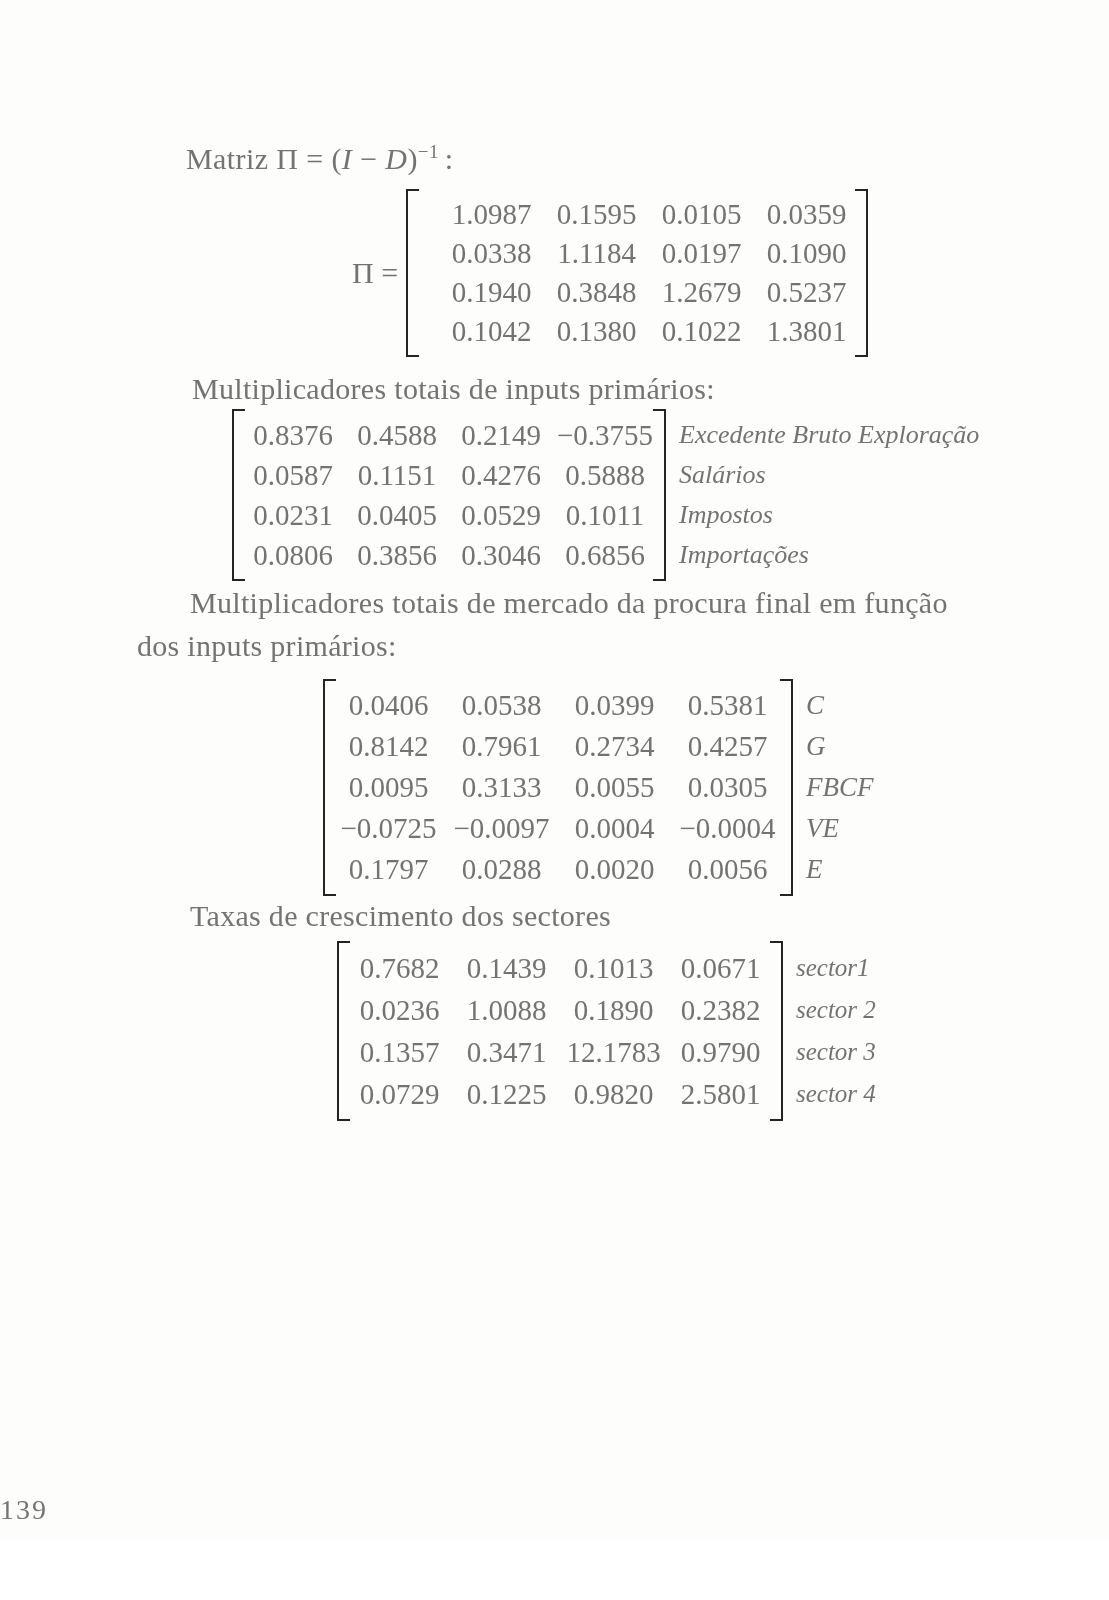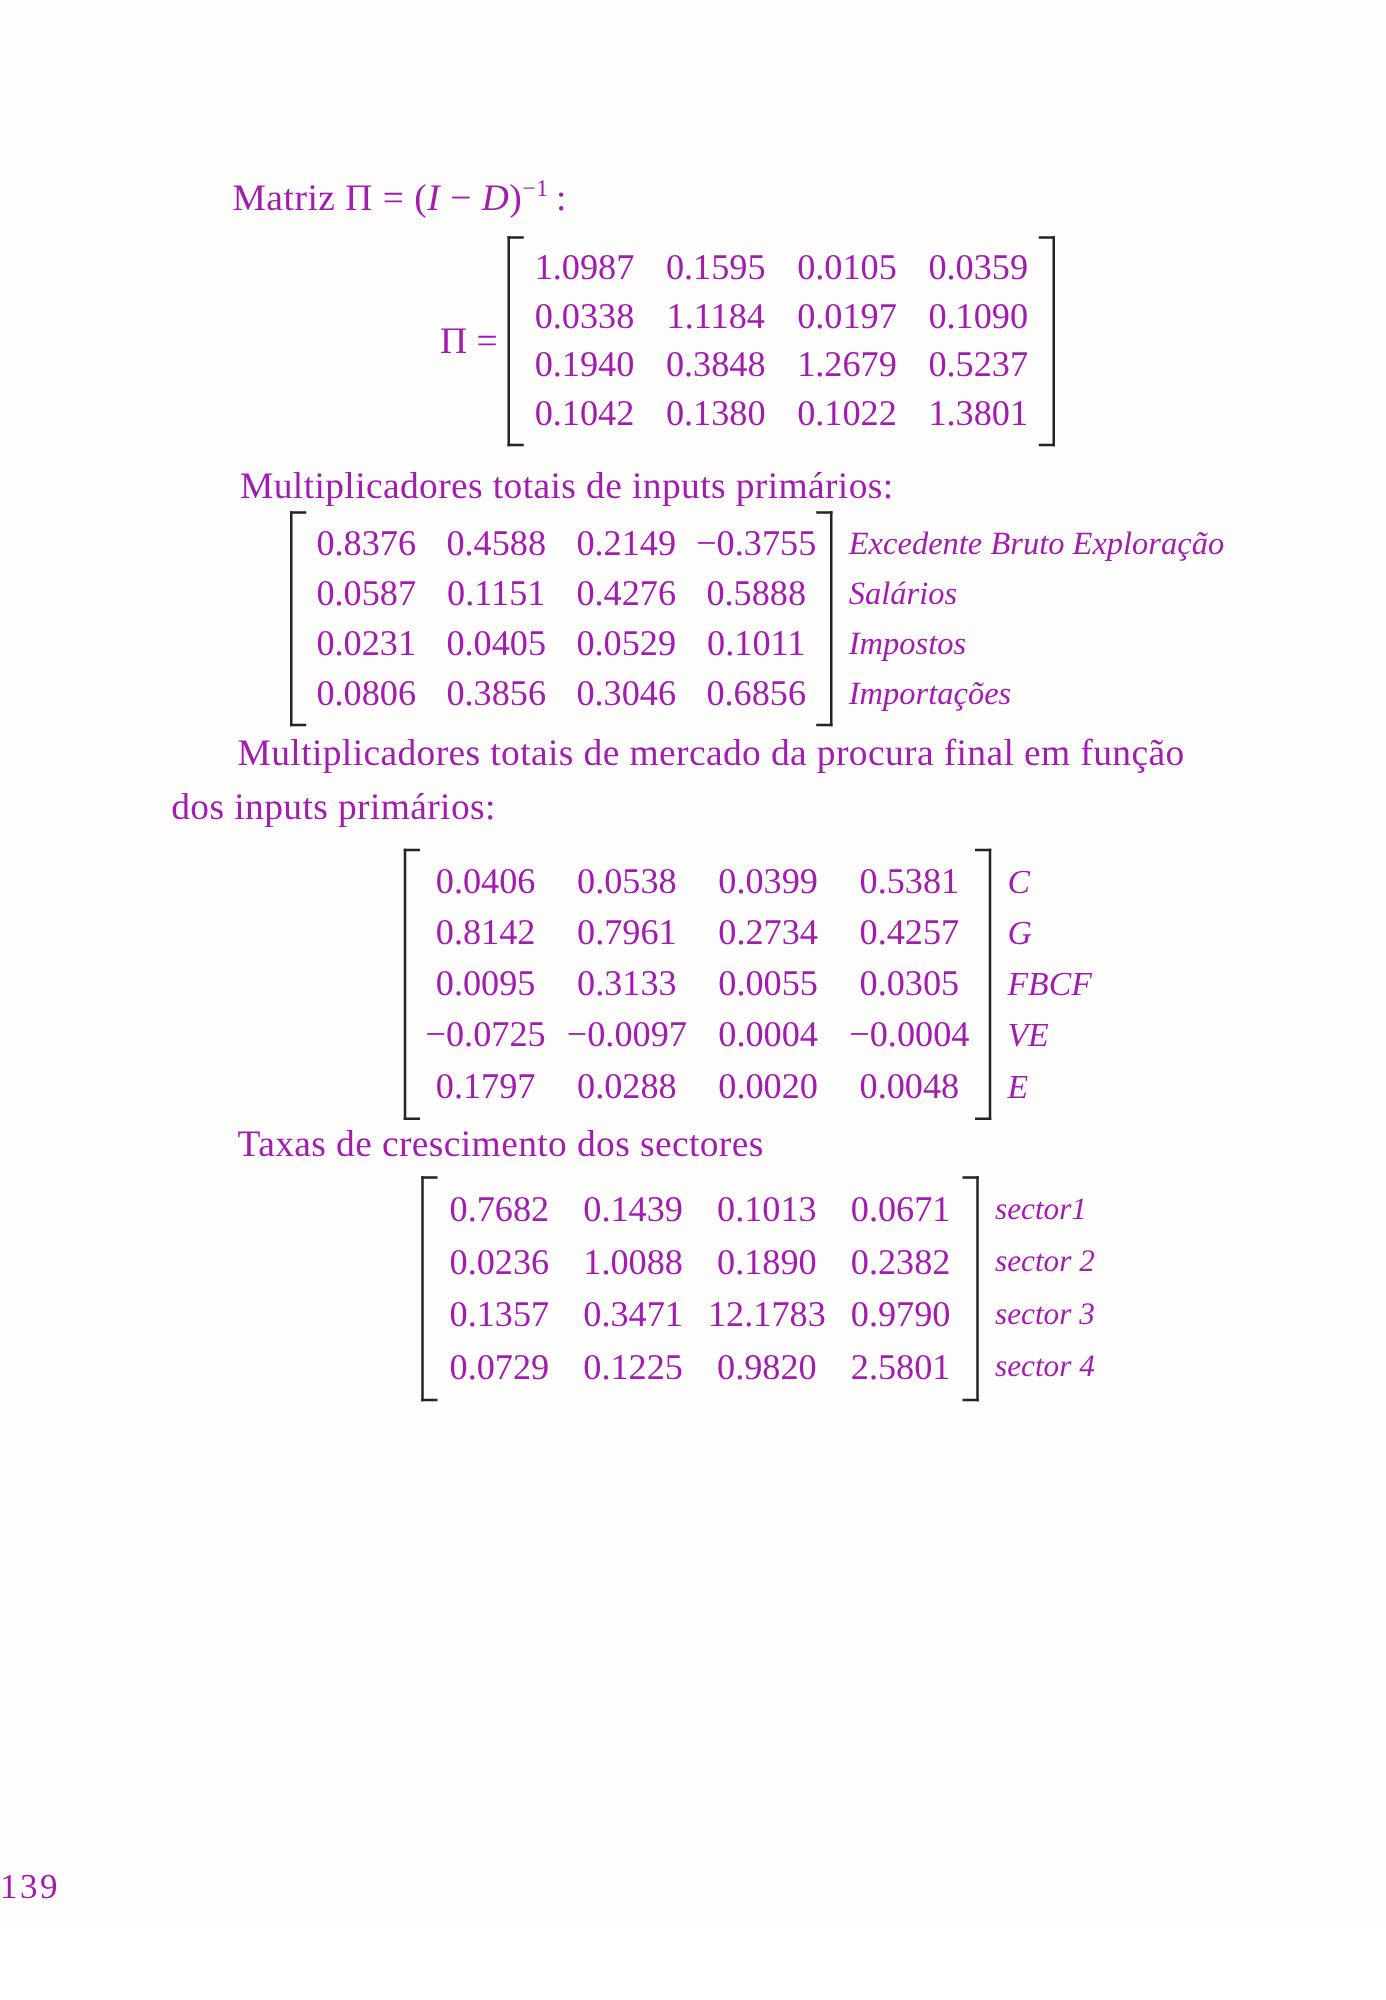--- a/index.html
+++ b/index.html
@@ -1,20 +1,20 @@
 <!DOCTYPE html>
 <html><head>
 <meta charset="utf-8">
 <style>
   html,body { margin:0; padding:0; }
   .page {
     position:relative;
     width:1109px; height:1540px;
     background:#fdfdfc;
-    color:#a21caf;
+    color:#737373;
     font-family:"Liberation Serif", serif;
     overflow:hidden;
   }
   .title {
     position:absolute; left:186px; top:142px;
     font-size:30px; white-space:nowrap; letter-spacing:0.4px;
   }
   .title .var { font-style:italic; }
   .title sup { font-size:19px; vertical-align:super; line-height:0; }
   .title .colon { margin-left:6px; }
@@ -38,21 +38,21 @@
     content:""; position:absolute; top:0; bottom:0; width:11px;
     border:2px solid #242424;
   }
   .bkt::before { left:0;  border-right:none; }
   .bkt::after  { right:0; border-left:none; }
 
   .mgrid {
     display:grid; align-items:center; justify-items:center;
     font-size:29px; padding:0 9px; white-space:nowrap;
   }
-  #m1 .mgrid { grid-template-columns:repeat(4,105px); grid-auto-rows:39px; }
+  #m1 .mgrid { grid-template-columns:repeat(4,105px); grid-auto-rows:39px;margin-left:24px; }
   #m2 .mgrid { grid-template-columns:repeat(4,104px); grid-auto-rows:40px; }
   #m3 .mgrid { grid-template-columns:repeat(4,113px); grid-auto-rows:41px; }
   #m4 .mgrid { grid-template-columns:repeat(4,107px); grid-auto-rows:42px; }
 
   .labels {
     display:grid; align-items:center;
     margin-left:13px; padding:6px 0;
     font-style:italic; white-space:nowrap;
   }
   #m2 .labels { grid-auto-rows:40px; font-size:26px; }
@@ -144,21 +144,21 @@
         <span>0.3133</span>
         <span>0.0055</span>
         <span>0.0305</span>
         <span>−0.0725</span>
         <span>−0.0097</span>
         <span>0.0004</span>
         <span>−0.0004</span>
         <span>0.1797</span>
         <span>0.0288</span>
         <span>0.0020</span>
-        <span>0.0048</span>
+        <span>0.0056</span>
       </div>
     </div>
     <div class="labels">
       <span>C</span>
       <span>G</span>
       <span>FBCF</span>
       <span>VE</span>
       <span>E</span>
     </div>
   </div>

